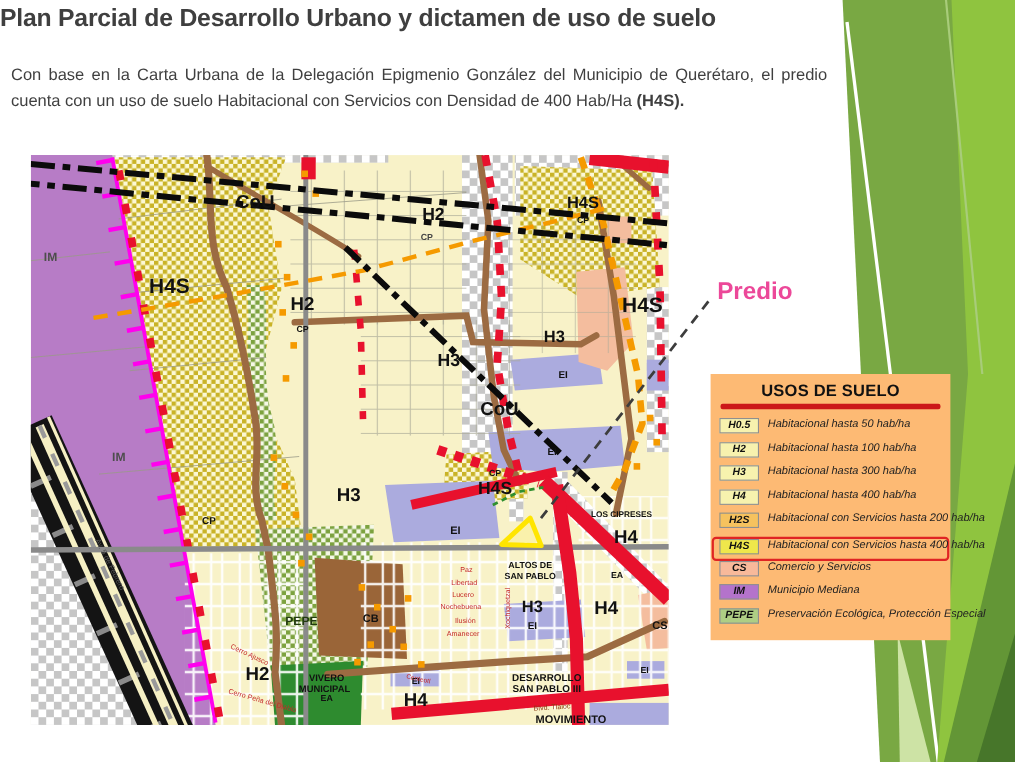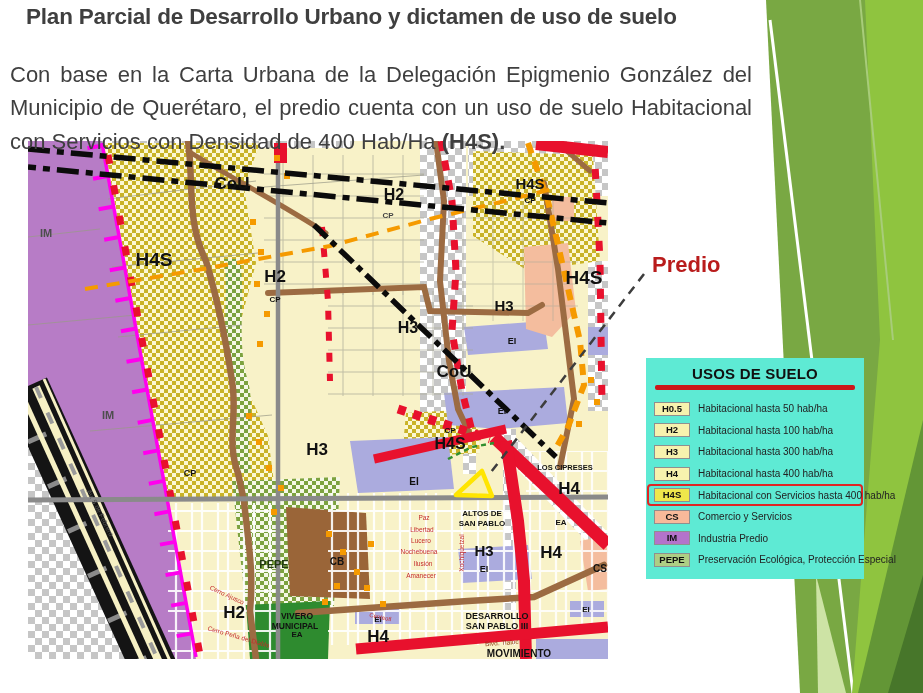--- a/index.html
+++ b/index.html
@@ -2,42 +2,42 @@
 <html><head>
 <meta charset="utf-8">
 <style>
   html,body{margin:0;padding:0;}
   body{
     width:923px;height:693px;position:relative;overflow:hidden;
     background:#ffffff;font-family:"Liberation Sans",sans-serif;
   }
   #deco{position:absolute;top:0;left:0;z-index:0;}
   .title{
-    position:absolute;left:26px;top:4px;width:770px;z-index:2;
+    position:absolute;left:0;top:4px;width:770px;z-index:2;
     font-size:22.5px;font-weight:bold;color:#3F3F3F;margin:0;letter-spacing:-0.2px;
   }
   .body-text{
     position:absolute;left:10px;top:58px;width:742px;z-index:2;
-    font-size:22px;line-height:1.52;color:#3F3F3F;text-align:justify;margin:0;
+    font-size:15px;line-height:1.52;color:#3F3F3F;text-align:justify;margin:0;
   }
   .body-text b{font-weight:bold;}
   #map-wrap{position:absolute;left:28px;top:141px;width:580px;height:518px;z-index:1;}
   svg text{font-family:"Liberation Sans",sans-serif;}
   #pointer{position:absolute;top:0;left:0;z-index:5;pointer-events:none;}
   #predio-label{
     position:absolute;left:652px;top:252px;z-index:6;
-    font-size:22px;font-weight:bold;color:#b91c1c;
+    font-size:22px;font-weight:bold;color:#ec4899;
   }
   #legend{
-    position:absolute;left:646px;top:358px;width:218px;z-index:6;
-    background:#5eead4;padding:7px 8px 8px 8px;box-sizing:border-box;
+    position:absolute;left:646px;top:340px;width:218px;z-index:6;
+    background:#fdba74;padding:7px 8px 8px 8px;box-sizing:border-box;
   }
   .legend-title{font-size:15px;font-weight:bold;color:#111;text-align:center;margin:0 0 3px 0;letter-spacing:0.2px;}
   .legend-bar{height:5px;border-radius:2px;margin:0 1px 8px 1px;}
-  .lrow{display:flex;align-items:center;height:21.6px;box-sizing:border-box;}
+  .lrow{display:flex;height:21.6px;box-sizing:border-box;font-style:italic;}
   .lrow.hl{border:2px solid #E02424;border-radius:4px;margin:0 -7px;padding:0 5px;}
   .sw{
     flex:0 0 36px;width:36px;height:14px;border:1px solid #8f8f8f;box-sizing:border-box;
     font-size:9.5px;font-weight:bold;color:#111;text-align:center;line-height:12px;
   }
   .lb{font-size:10px;color:#222;margin-left:8px;white-space:nowrap;}
 </style>
 </head>
 <body>
 
@@ -307,30 +307,34 @@
         <span class="lb">Habitacional hasta 100 hab/ha</span>
       </div>
       <div class="lrow">
         <span class="sw" style="background: rgb(247, 242, 174);">H3</span>
         <span class="lb">Habitacional hasta 300 hab/ha</span>
       </div>
       <div class="lrow">
         <span class="sw" style="background: rgb(247, 242, 174);">H4</span>
         <span class="lb">Habitacional hasta 400 hab/ha</span>
       </div>
+      <div class="lrow">
+        <span class="sw" style="background: rgb(246, 194, 94);">H2S</span>
+        <span class="lb">Habitacional con Servicios hasta 200 hab/ha</span>
+      </div>
       <div class="lrow hl">
         <span class="sw" style="background: rgb(239, 231, 75);">H4S</span>
         <span class="lb">Habitacional con Servicios hasta 400 hab/ha</span>
       </div>
       <div class="lrow">
         <span class="sw" style="background: rgb(248, 185, 154);">CS</span>
         <span class="lb">Comercio y Servicios</span>
       </div>
       <div class="lrow">
         <span class="sw" style="background: rgb(180, 115, 203);">IM</span>
-        <span class="lb">Industria Predio</span>
+        <span class="lb">Municipio Mediana</span>
       </div>
       <div class="lrow">
         <span class="sw" style="background: rgb(174, 206, 132);">PEPE</span>
         <span class="lb">Preservación Ecológica, Protección Especial</span>
       </div>
     </div>
 </div>
 
 </body></html>

